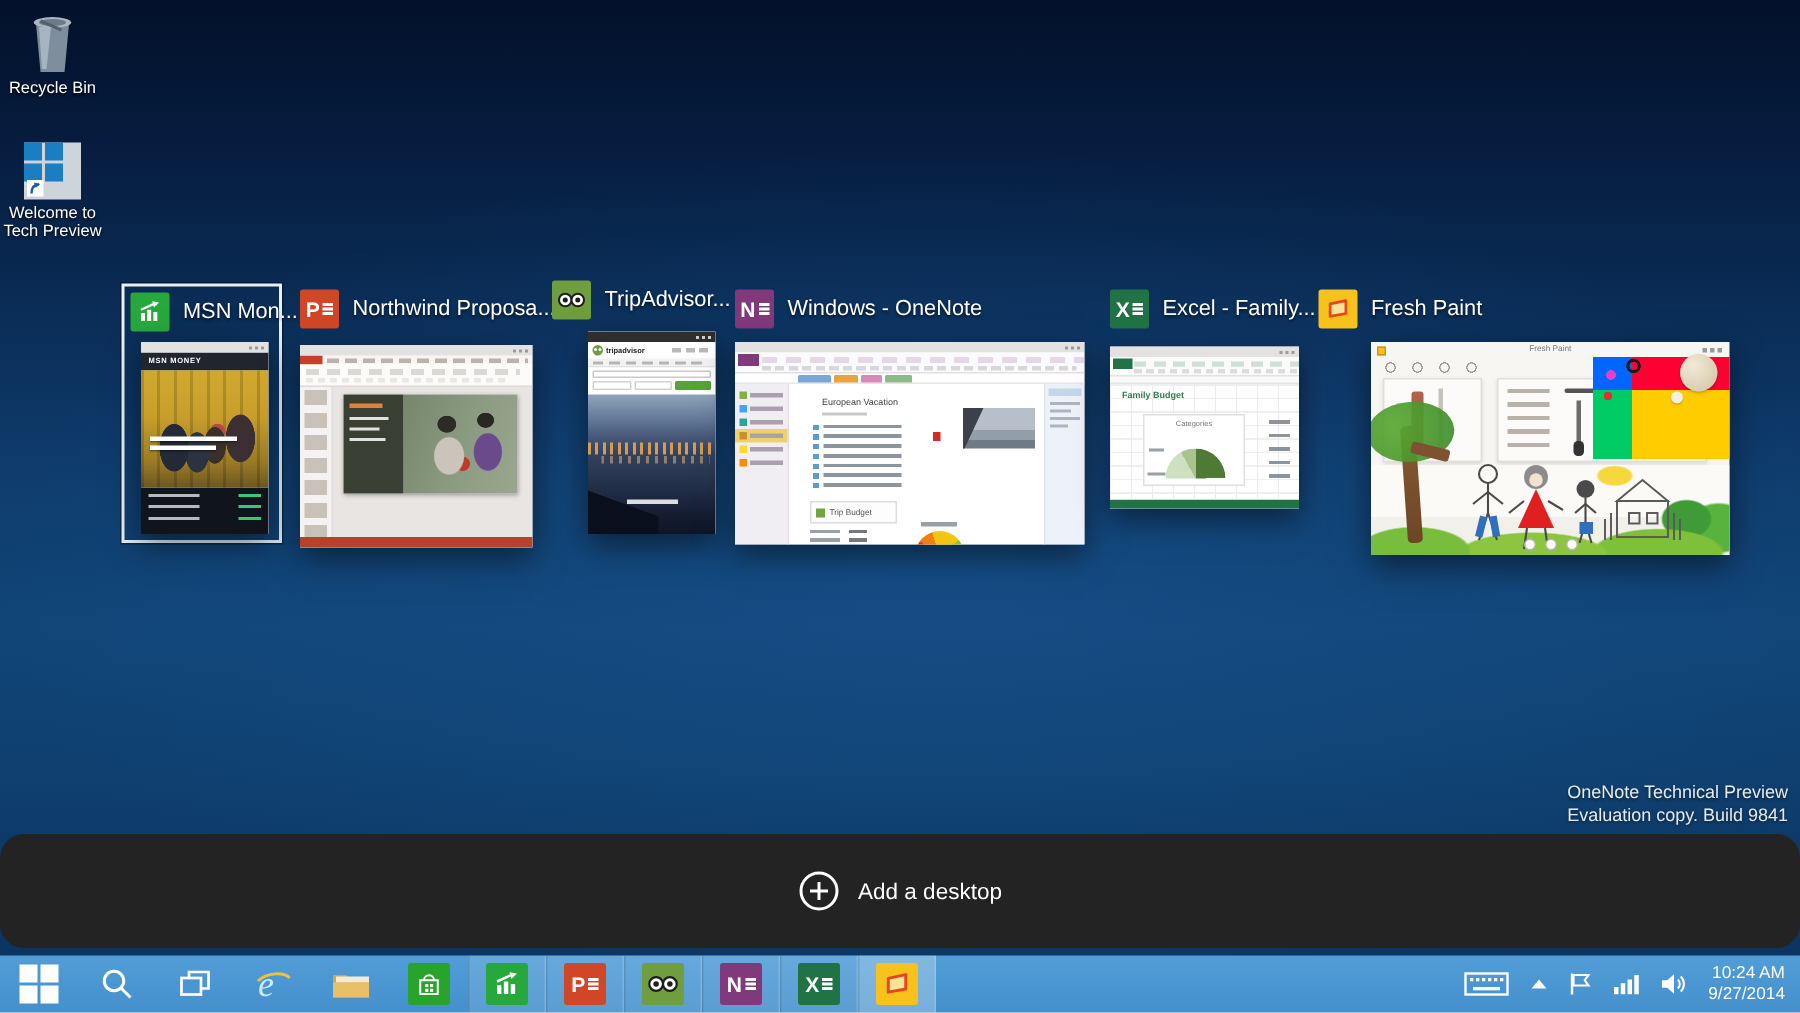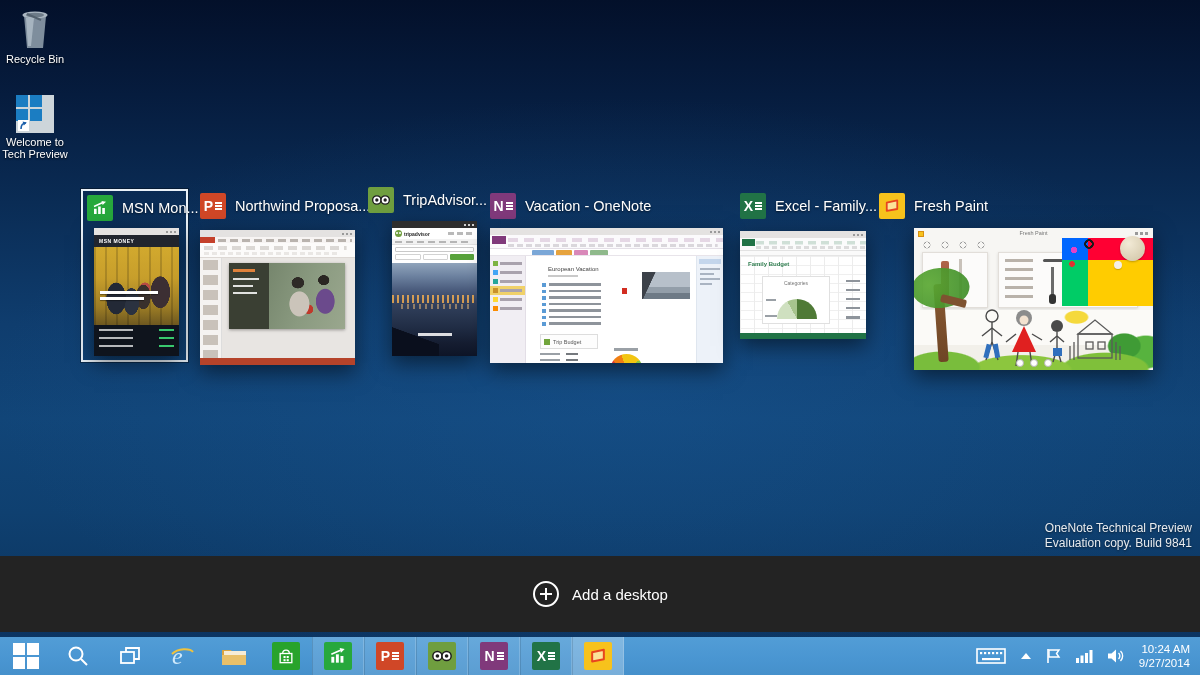--- a/index.html
+++ b/index.html
@@ -229,21 +229,21 @@
   .fp-tree::after { content:""; position:absolute; left:6px; top:14px; width:26px; height:8px; background:#7e5230; transform:rotate(18deg); border-radius:2px; }
   .fp-btns { position:absolute; left:0; right:0; bottom:3px; display:flex; justify-content:center; gap:6px; }
   .fp-btns i { width:8px; height:8px; border:1px solid #b5b5b5; border-radius:50%; background:#fff; }
 
   
   .watermark { position:absolute; right:8px; top:521px; text-align:right; color:rgba(255,255,255,.9);
       font-size:12px; line-height:15px; text-shadow:0 1px 2px rgba(0,0,0,.5); }
 
   
   .add-bar { position:absolute; left:0; right:0; top:556px; height:76px; background:#232323;
-      display:flex; align-items:center; justify-content:center; }
+      display:flex; align-items:center; justify-content:center;border-radius:16px; }
   .add-btn { display:flex; align-items:center; gap:12px; color:#fff; font-size:15px; cursor:pointer; }
 
   
   .taskbar { position:absolute; left:0; right:0; bottom:0; height:38px;
       background:linear-gradient(180deg,#529dd6 0%, #4a96d2 55%, #4590cb 100%);
       display:flex; align-items:stretch; }
   .tb-btn { width:52px; display:flex; align-items:center; justify-content:center; cursor:pointer; }
   .tb-btn.running { background:rgba(255,255,255,.12); box-shadow:inset 1px 0 rgba(0,0,0,.12), inset -1px 0 rgba(255,255,255,.18); }
   .tb-btn.active { background:rgba(255,255,255,.28); }
   .tb-app { width:28px; height:28px; border-radius:2px; display:flex; align-items:center; justify-content:center; }
@@ -384,21 +384,21 @@
       </div>
     </div>
   </div>
 
   <div class="tv-group" style="left:488px; top:190px; width:235px; height:174px;">
     <div class="tv-head" style="left:2px; top:2px;">
       <span class="appicon ai-on">
         <span class="ai-letter">N</span>
           <span class="ai-lines"></span>
       </span>
-      <span class="tv-title">Vacation - OneNote</span>
+      <span class="tv-title">Windows - OneNote</span>
     </div>
     <div class="thumb" style="left:2px; top:38px; width:233px; height:135px;">
       <div class="t-bar"></div>
       <div class="on-ribbon">
         <i class="on-file"></i>
       </div>
       <div class="on-tabs">
         <i class="on-tab" style="width:22px;background:#7ba7d7;"></i>
         <i class="on-tab" style="width:16px;background:#e6a33e;"></i>
         <i class="on-tab" style="width:14px;background:#d988b9;"></i>

